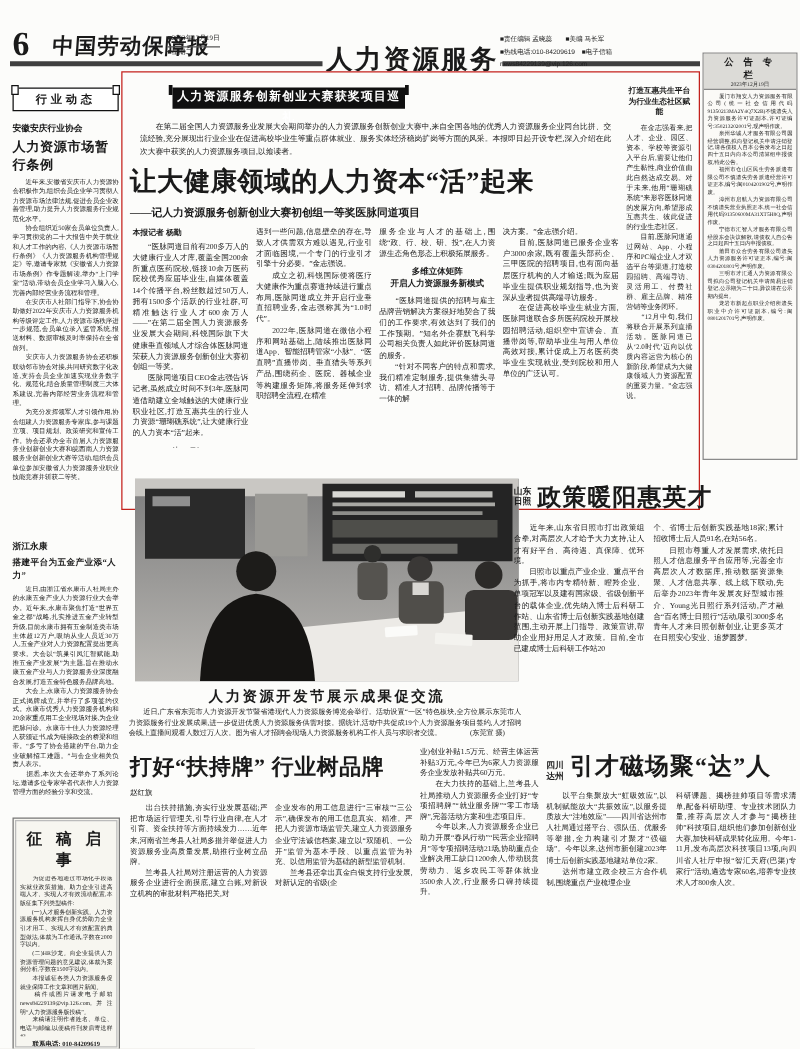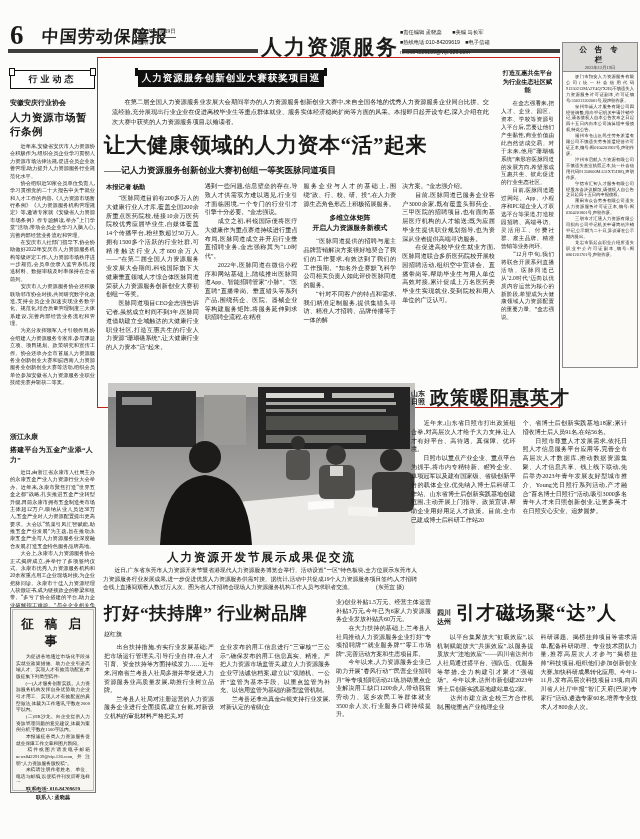--- a/index.html
+++ b/index.html
@@ -79,21 +79,21 @@
   #henan-cols{display:flex;gap:6px;height:158px;}
   #henan-cols .c{flex:1;font-size:6px;line-height:1.44;overflow:hidden;}
   #henan-right{width:95px;margin-left:6px;font-size:6px;line-height:1.44;height:232px;overflow:hidden;}
 
   #sichuan{left:437px;top:600px;width:200px;}
   #sichuan .hd{display:flex;align-items:flex-end;}
   #sichuan .bd{display:flex;gap:7px;margin-top:7px;height:196px;}
   #sichuan .c{flex:1;font-size:6px;line-height:1.45;overflow:hidden;}
 
   
-  #callbox{left:10px;top:607px;width:86px;height:186px;border:1px solid #777;outline:1px solid #bbb;outline-offset:-3px;
+  #callbox{left:10px;top:654px;width:86px;height:186px;border:1px solid #777;outline:1px solid #bbb;outline-offset:-3px;
            background:#f7f6f0;box-sizing:border-box;padding:6px 5px 4px;}
   #call-title{text-align:center;font-size:12.5px;font-weight:bold;letter-spacing:4px;margin:2px 0 4px;}
   #call-body{font-size:4.7px;line-height:1.42;height:128px;overflow:hidden;}
   #call-contact{font-size:5.2px;font-weight:bold;line-height:1.6;margin-top:3px;text-align:center;}
 </style>
 </head>
 <body>
 
 <div id="page">
 

